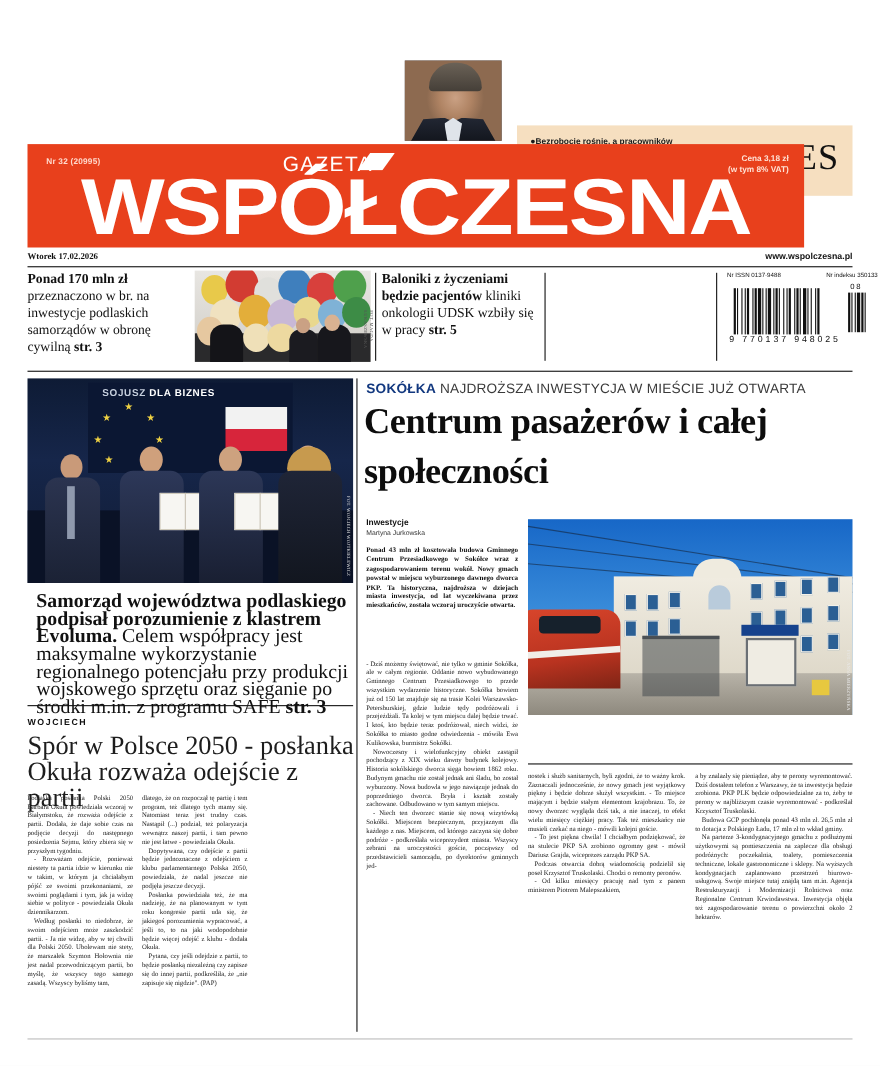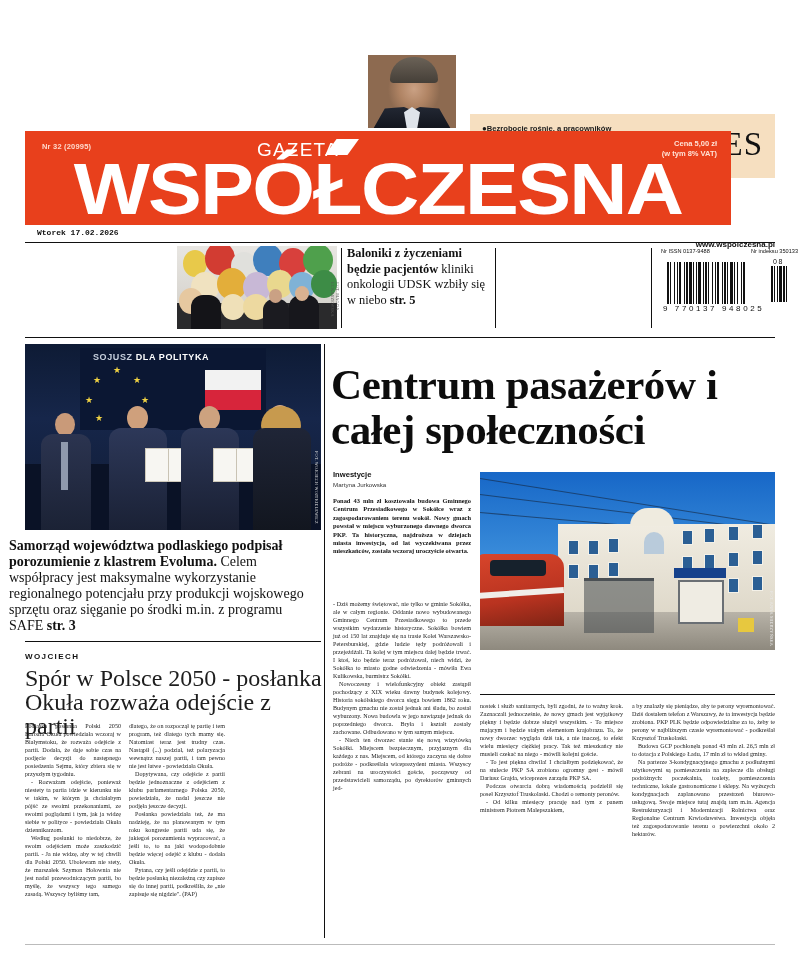--- a/index.html
+++ b/index.html
@@ -95,26 +95,26 @@
     color:#fff;letter-spacing:-1.5px;
     transform-origin:center top;
     transform:translateX(-50%) scaleX(1.12);
     white-space:nowrap;
   }
   .dateline{
     position:absolute;left:25px;top:228px;width:750px;height:14px;
     border-bottom:1.4px solid #111;
   }
   .dateline .dl{
-    position:absolute;left:12px;top:0;
-    font-family:Liberation Mono, monospace;font-size:8px;font-weight:bold;color:#111;
+    position:absolute;left:0;top:0;
+    font-family:Liberation Serif, serif;font-size:8px;font-weight:bold;color:#111;
   }
   .dateline .dr{
     position:absolute;right:0;top:0;
-    font-family:"Liberation Sans",sans-serif;font-size:8px;font-weight:bold;color:#111;margin-top:12px;
+    font-family:"Liberation Sans",sans-serif;font-size:8px;font-weight:bold;color:#111;
   }
 
   
   .teaserrow{position:absolute;left:25px;top:246px;width:750px;height:88px;}
   .tz{position:absolute;top:0;font-family:"Liberation Serif",serif;color:#111;}
   .tz b{font-weight:bold;}
   .t1{left:0;width:142px;font-size:12.4px;line-height:15.6px;}
   .t-photo{
     position:absolute;left:152px;top:0;width:160px;height:83px;overflow:hidden;
     background:linear-gradient(180deg,#e8e6e2 0%,#cfccc6 100%);
@@ -158,22 +158,22 @@
   .lp-pl{position:absolute;left:180px;top:26px;width:56px;height:40px;}
   .lp-pl .wht{position:absolute;left:0;top:0;width:100%;height:50%;background:#f2f2f2;}
   .lp-pl .red{position:absolute;left:0;top:50%;width:100%;height:50%;background:#d7253b;}
   .lp-floorline{position:absolute;left:0;top:120px;width:100%;height:66px;background:#0a1226;}
   .man{position:absolute;bottom:0;}
   .man .torso{position:absolute;bottom:0;border-radius:12px 12px 0 0;}
   .man .head{position:absolute;border-radius:50%;}
   .doc{position:absolute;background:#f7f6f2;box-shadow:0 0 0 1px #cfcabb inset;}
   .doc:after{content:"";position:absolute;left:50%;top:0;width:1px;height:100%;background:#c9c3b4;}
   .leftcap{
-    position:absolute;left:9px;top:538px;width:296px;
-    font-family:"Liberation Serif",serif;font-size:14px;line-height:16px;color:#111;
+    position:absolute;left:33px;top:538px;width:296px;
+    font-family:"Liberation Serif",serif;font-size:18px;line-height:16px;color:#111;
   }
   .leftcap b{font-weight:bold;}
   .rule-left1{position:absolute;left:25px;top:641px;width:296px;border-top:1.4px solid #111;}
 
   .politykakick{
     position:absolute;left:25px;top:652px;
     font-family:"Liberation Sans",sans-serif;font-size:8px;font-weight:bold;letter-spacing:1.4px;color:#111;
   }
   .polhead{
     position:absolute;left:25px;top:666px;width:300px;
@@ -190,21 +190,21 @@
 
   
   .mainkick{
     position:absolute;left:333px;top:346px;
     font-family:"Liberation Sans",sans-serif;font-size:12.4px;letter-spacing:.2px;color:#3a3a3a;
   }
   .mainkick .city{color:#12387f;font-weight:bold;}
   .mainhead{
     position:absolute;left:331px;top:362px;width:452px;
     font-family:"Liberation Serif",serif;font-weight:bold;
-    font-size:43px;line-height:45px;letter-spacing:-0.4px;color:#0d0d0d;
+    font-size:33px;line-height:45px;letter-spacing:-0.4px;color:#0d0d0d;
   }
   .vrule-main{position:absolute;left:324px;top:344px;width:1px;height:594px;background:#111;}
 
   .sec-kick{
     position:absolute;left:333px;top:470px;
     font-family:"Liberation Sans",sans-serif;font-size:7.6px;font-weight:bold;color:#111;
   }
   .sec-author{
     position:absolute;left:333px;top:481px;
     font-family:"Liberation Sans",sans-serif;font-size:6.2px;color:#333;
@@ -268,34 +268,37 @@
         <span class="bl">●</span><span>Rynek IT kwitnie, ale zwolnienia w branży nadal możliwe</span>
         <span class="pg">str. 9-12</span>
       </div>
       <div class="biznes-word">BIZNES</div>
     </div>
   </div>
 
   <div class="masthead">
     <div class="mh-nr">Nr 32 (20995)</div>
     <div class="mh-price">
-      <span>Cena 5,00 zł</span><br>
+      <span>Cena 3,18 zł</span><br>
       <span>(w tym 8% VAT)</span>
     </div>
     <div class="mh-gazeta">GAZETA</div>
     <div class="mh-slash2"></div>
     <div class="mh-title">WSPÓŁCZESNA</div>
   </div>
 
   <div class="dateline">
     <div class="dl">Wtorek 17.02.2026</div>
     <div class="dr">www.wspolczesna.pl</div>
   </div>
 
   <div class="teaserrow">
+    <div class="tz t1">
+      <b>Ponad 170 mln zł</b><span> przeznaczono w br. na inwestycje podlaskich samorządów w obronę cywilną </span><b>str. 3</b>
+    </div>
 
     <div class="t-photo">
       <div class="floor"></div>
       <div class="bal" style="left:6px;top:4px;width:24px;height:27px;background:#e8c94a;"></div>
       <div class="bal" style="left:28px;top:-4px;width:30px;height:33px;background:#d23c32;"></div>
       <div class="bal" style="left:54px;top:6px;width:26px;height:28px;background:#e0e0dc;"></div>
       <div class="bal" style="left:76px;top:-2px;width:30px;height:32px;background:#3f7fbd;"></div>
       <div class="bal" style="left:102px;top:2px;width:28px;height:30px;background:#d8403c;"></div>
       <div class="bal" style="left:126px;top:-2px;width:30px;height:32px;background:#4fa04c;"></div>
       <div class="bal" style="left:14px;top:26px;width:28px;height:30px;background:#f0e2c0;"></div>
@@ -310,21 +313,21 @@
       <div class="pers1"></div>
       <div class="pers2"></div>
       <div class="pers3"></div>
       <div class="head1"></div>
       <div class="head2"></div>
     </div>
     <div class="photo-credit" style="left:305px;top:36px;">FOT. MAGDA ŁUKASZEWSKA</div>
 
     <div class="vsep" style="left:316px;"></div>
     <div class="tz t2">
-      <b>Baloniki z życzeniami będzie pacjentów</b><span> kliniki onkologii UDSK wzbiły się w niebo </span><b>str. 5</b>
+      <b>Baloniki z życzeniami będzie pacjentów</b><span> kliniki onkologii UDSK wzbiły się w pracy </span><b>str. 5</b>
     </div>
     <div class="vsep" style="left:470px;"></div>
     <div class="vsep" style="left:626px;"></div>
 
     <div class="barcode-box">
       <div class="bc-lab" style="left:4px;">Nr ISSN 0137-9488</div>
       <div class="bc-lab" style="right:2px;">Nr indeksu 350133</div>
       <div class="bc-bars" id="bcbars">
           <i style="left: 0px; width: 2px;"></i>
           <i style="left: 3px; width: 1px;"></i>
@@ -364,21 +367,21 @@
       <div class="bc-addnum">08</div>
     </div>
   </div>
 
   <div class="rule-top"></div>
 
   <div class="leftphoto">
     <div class="lp-banner"></div>
     <div class="lp-bantext">
       <span style="color:#c6cfdd">SOJUSZ</span>
-      <span class="w">DLA POLITYKA</span>
+      <span class="w">DLA BIZNES</span>
     </div>
     <div class="lp-eu">
       <span class="star" style="left:30px;top:0;">★</span>
       <span class="star" style="left:10px;top:10px;">★</span>
       <span class="star" style="left:50px;top:10px;">★</span>
       <span class="star" style="left:2px;top:30px;">★</span>
       <span class="star" style="left:58px;top:30px;">★</span>
       <span class="star" style="left:12px;top:48px;">★</span>
       <span class="star" style="left:48px;top:48px;">★</span>
     </div>
@@ -430,20 +433,23 @@
     <div>
         <p class="first">dlatego, że on rozpoczął tę partię i tem program, też dlatego tych mamy się. Natomiast teraz jest trudny czas. Nastąpił (...) podział, też polaryzacja wewnątrz naszej partii, i tam pewno nie jest łatwe - powiedziała Okuła.</p>
         <p>Dopytywana, czy odejście z partii będzie jednoznaczne z odejściem z klubu parlamentarnego Polska 2050, powiedziała, że nadal jeszcze nie podjęła jeszcze decyzji.</p>
         <p>Posłanka powiedziała też, że ma nadzieję, że na planowanym w tym roku kongresie partii uda się, że jakiegoś porozumienia wypracować, a jeśli to, to na jaki wodopodobnie będzie więcej odejść z klubu - dodała Okuła.</p>
         <p>Pytana, czy jeśli odejdzie z partii, to będzie posłanką niezależną czy zapisze się do innej partii, podkreśliła, że „nie zapisuje się nigdzie". (PAP)</p>
       </div>
   </div>
 
   <div class="vrule-main"></div>
 
+  <div class="mainkick">
+    <span class="city">SOKÓŁKA</span><span> NAJDROŻSZA INWESTYCJA W MIEŚCIE JUŻ OTWARTA</span>
+  </div>
   <div class="mainhead">Centrum pasażerów i całej społeczności</div>
 
   <div class="sec-kick">Inwestycje</div>
   <div class="sec-author">Martyna Jurkowska</div>
   <div class="lead">Ponad 43 mln zł kosztowała budowa Gminnego Centrum Przesiadkowego w Sokółce wraz z zagospodarowaniem terenu wokół. Nowy gmach powstał w miejscu wyburzonego dawnego dworca PKP. Ta historyczna, najdroższa w dziejach miasta inwestycja, od lat wyczekiwana przez mieszkańców, została wczoraj uroczyście otwarta.</div>
 
   <div class="trainphoto">
     <div class="tp-wire" style="left:0;top:6px;width:300px;transform:rotate(9deg);"></div>
     <div class="tp-wire" style="left:0;top:22px;width:300px;transform:rotate(7deg);"></div>
     <div class="tp-wire" style="left:0;top:40px;width:300px;transform:rotate(5deg);"></div>

